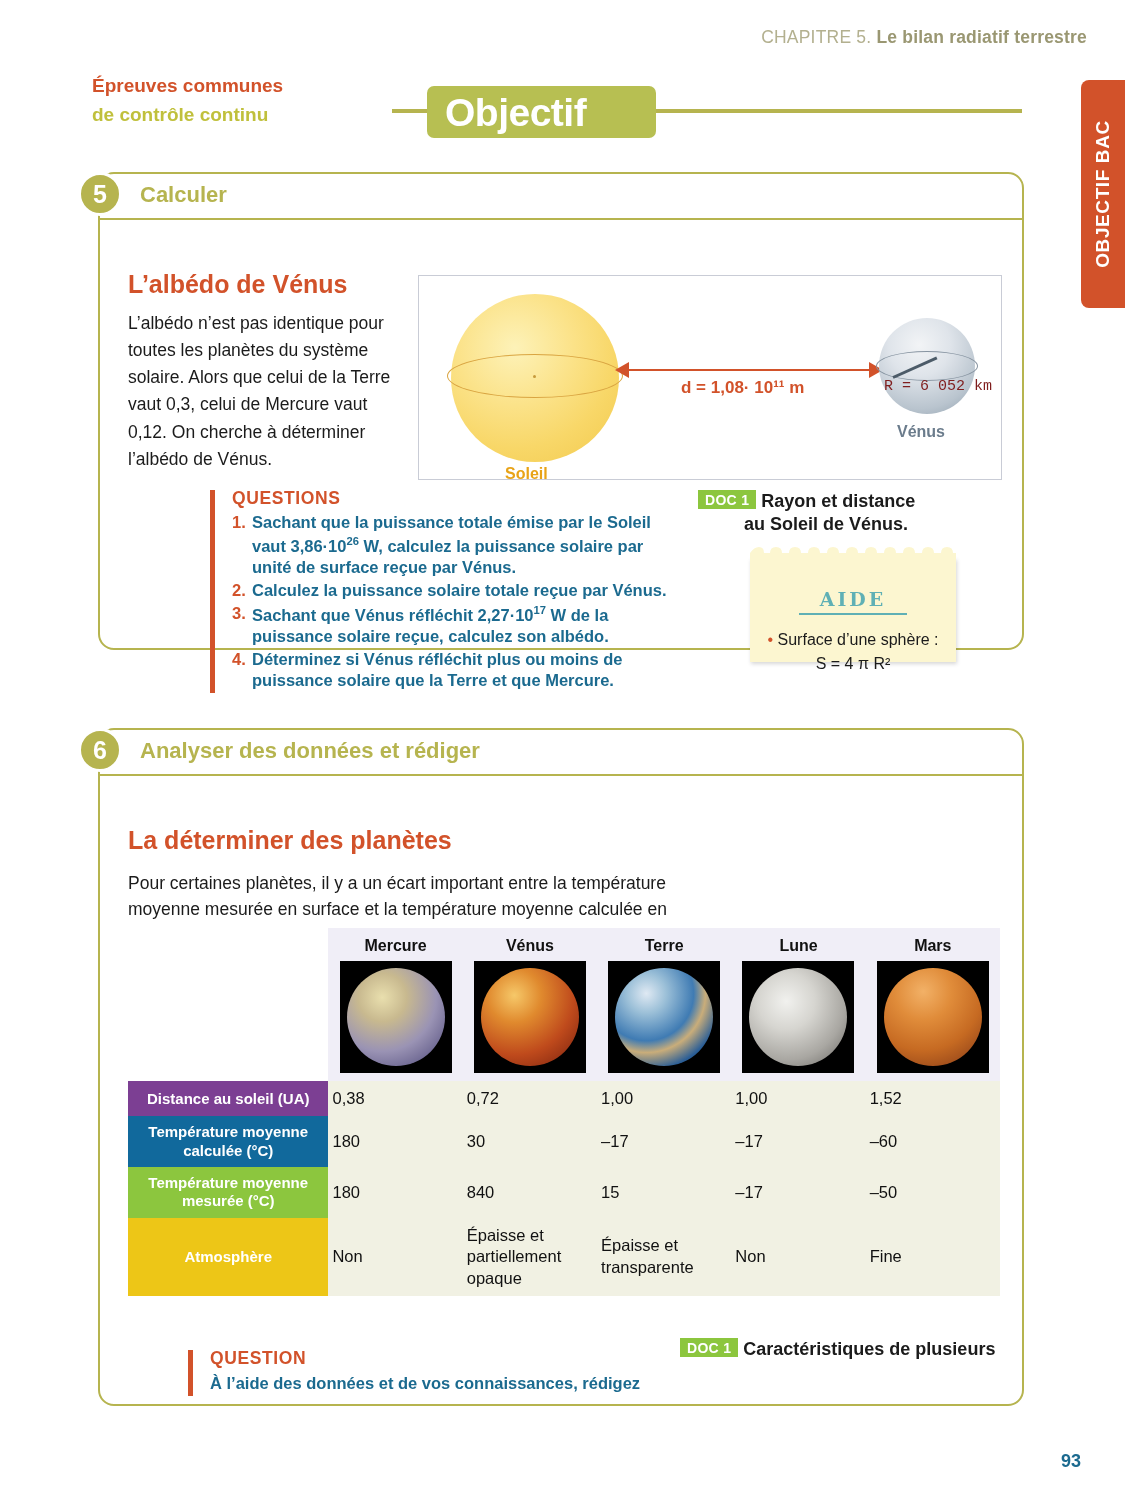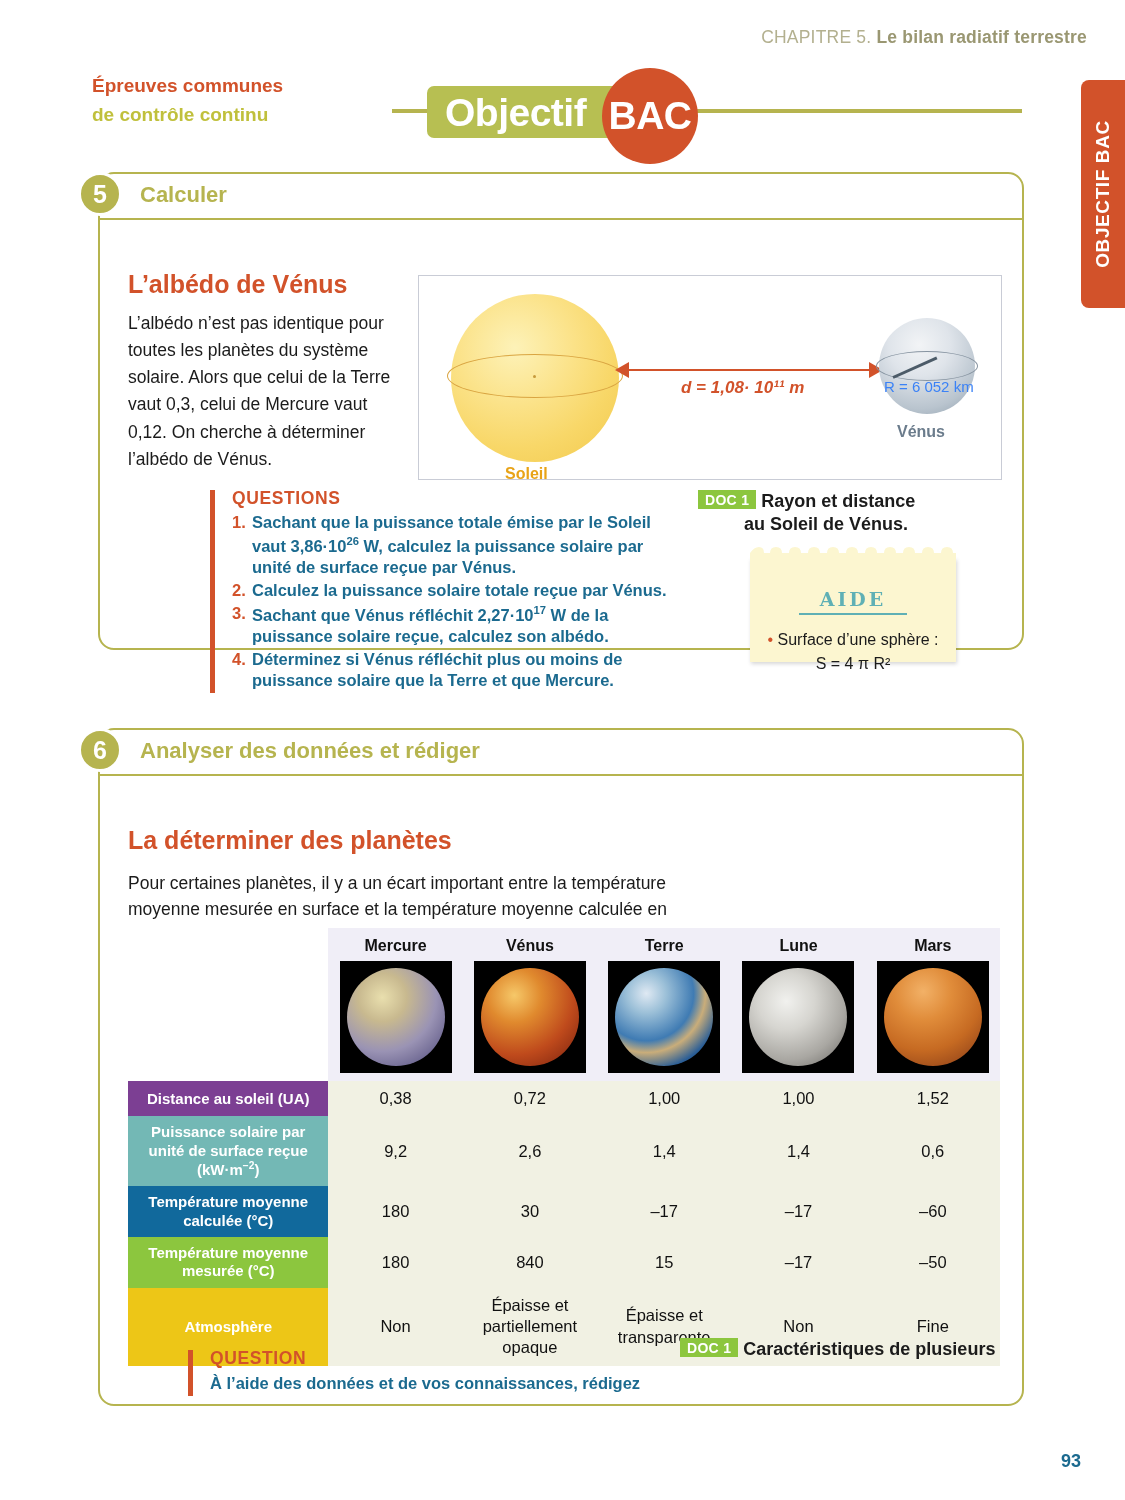--- a/index.html
+++ b/index.html
@@ -114,21 +114,21 @@
   .venus-ell { position:absolute; border:1.2px solid #8794a1; border-radius:50%;}
   .venus-r { position:absolute; height:3px; background:#4c5b68; transform-origin:left center;}
   .arrow-line { position: absolute; height: 2.4px; background: #d2522a; }
   .arrow-head { position: absolute; width: 0; height: 0; }
   .arrow-head.left { border-top: 8px solid transparent; border-bottom: 8px solid transparent; border-right: 14px solid #d2522a; }
   .arrow-head.right { border-top: 8px solid transparent; border-bottom: 8px solid transparent; border-left: 14px solid #d2522a; }
   .fig-lab { position: absolute; font-size: 16px; font-weight: bold; }
   .lab-soleil { color: #e8a317; }
   .lab-venus { color: #6b7c8c; }
   .lab-d { color: #d2522a; font-size: 17px; font-weight: bold; }
-  .lab-R { color: #3b82f6; font-size: 15px; }
+  .lab-R { color: #7f1d1d; font-size: 15px; font-family: Liberation Mono, monospace; }
 
   
   .aide {
     position: absolute; background: #fcf6d0;
     box-shadow: 1px 2px 4px rgba(0,0,0,.16);
   }
   .aide-teeth { position: absolute; top: -11px; left: 0; width: 100%; height: 12px; }
   .aide-title {
     text-align: center; font-size: 19px; font-weight: bold; color: #5fb0b5;
     letter-spacing: 3px; font-family: "DejaVu Serif", serif;
@@ -153,21 +153,21 @@
   .planet-img {
     width: 112px; height: 112px; background: #000; margin: 0 auto;
     display: flex; align-items: center; justify-content: center;
   }
   .planet-ball { width: 98px; height: 98px; border-radius: 50%; }
   .lbl-cell {
     color: #fff; font-weight: bold; font-size: 15px; text-align: center;
     padding: 7px 6px; line-height: 1.22; border-bottom: 2px solid #fff;
   }
   .val-cell {
-    background: #f1f1e3; text-align: center; font-size: 16.5px; color: #111;
+    background: #f1f1e3; font-size: 16.5px; color: #111;
     padding: 7px 4px; border-right: 2px solid #fff; border-bottom: 2px solid #fff;
     line-height: 1.3;
   }
 
   .pagenum { position:absolute; right: 44px; bottom: 28px; font-size: 18px; font-weight: bold; color:#1b6a8f;}
   sup { font-size: .68em; vertical-align: super; }
 </style>
 </head>
 <body>
 
@@ -180,23 +180,20 @@
 
   <div class="masthead">
     <div class="mh-rule"></div>
     <div class="mh-left">
       <div class="mh-l1">Épreuves communes</div>
       <div class="mh-l2">de contrôle continu</div>
     </div>
     <div class="mh-badge">
       <span>Objectif</span>
     </div>
-    <div class="mh-circle">
-      <span>BAC</span>
-    </div>
   </div>
 
   <div class="side-tab">
     <span>OBJECTIF BAC</span>
   </div>
 
   <div class="exo" style="left:98px; top:172px; width:926px; height:478px;">
     <div class="exo-head">
       <div class="exo-num">5</div>
       <div class="exo-title">Calculer</div>
@@ -208,21 +205,21 @@
 
       <div class="fig" style="left:318px; top:55px; width:584px; height:205px;">
         <div class="sun" style="left:32px; top:18px; width:168px; height:168px;"></div>
         <div class="sun-ell" style="left:28px; top:78px; width:176px; height:44px;"></div>
         <div class="sun-dot" style="left:114px; top:99px;"></div>
         <div class="fig-lab lab-soleil" style="left:86px; top:189px;">Soleil</div>
 
         <div class="arrow-head left" style="left:196px; top:86px;"></div>
         <div class="arrow-line" style="left:208px; top:93px; width:244px;"></div>
         <div class="arrow-head right" style="left:450px; top:86px;"></div>
-        <div class="lab-d" style="position:absolute; left:262px; top:102px;font-style:italic;">d = 1,08· 10¹¹ m</div>
+        <div class="lab-d" style="position:absolute; left:262px; top:102px;">d = 1,08· 10¹¹ m</div>
 
         <div class="venus-b" style="left:460px; top:42px; width:96px; height:96px;"></div>
         <div class="venus-ell" style="left:457px; top:75px; width:102px; height:30px;"></div>
         <div class="venus-r" style="left:474px; top:100px; width:48px; transform:rotate(-24deg);"></div>
         <div class="lab-R" style="position:absolute; left:465px; top:102px;">R = 6 052 km</div>
         <div class="fig-lab lab-venus" style="left:478px; top:147px;">Vénus</div>
       </div>
 
       <div class="q-block" style="position:absolute; left:110px; top:268px; width:470px;">
         <div class="q-bar"></div>
@@ -332,32 +329,20 @@
         <tbody>
           <tr>
             <td class="lbl-cell" style="background:#7c3f93;text-align:center;">Distance au soleil (UA)</td>
             <td class="val-cell">0,38</td>
             <td class="val-cell">0,72</td>
             <td class="val-cell">1,00</td>
             <td class="val-cell">1,00</td>
             <td class="val-cell" style="border-right:0;">1,52</td>
           </tr>
           <tr>
-            <td class="lbl-cell" style="background:#73b8b5;">
-              <div>Puissance solaire par</div>
-              <div>unité de surface reçue</div>
-              <div>(kW·m<sup>−2</sup>)</div>
-            </td>
-            <td class="val-cell">9,2</td>
-            <td class="val-cell">2,6</td>
-            <td class="val-cell">1,4</td>
-            <td class="val-cell">1,4</td>
-            <td class="val-cell" style="border-right:0;">0,6</td>
-          </tr>
-          <tr>
             <td class="lbl-cell" style="background:#11699c;">
               <div>Température moyenne</div>
               <div>calculée (°C)</div>
             </td>
             <td class="val-cell">180</td>
             <td class="val-cell">30</td>
             <td class="val-cell">–17</td>
             <td class="val-cell">–17</td>
             <td class="val-cell" style="border-right:0;">–60</td>
           </tr>

